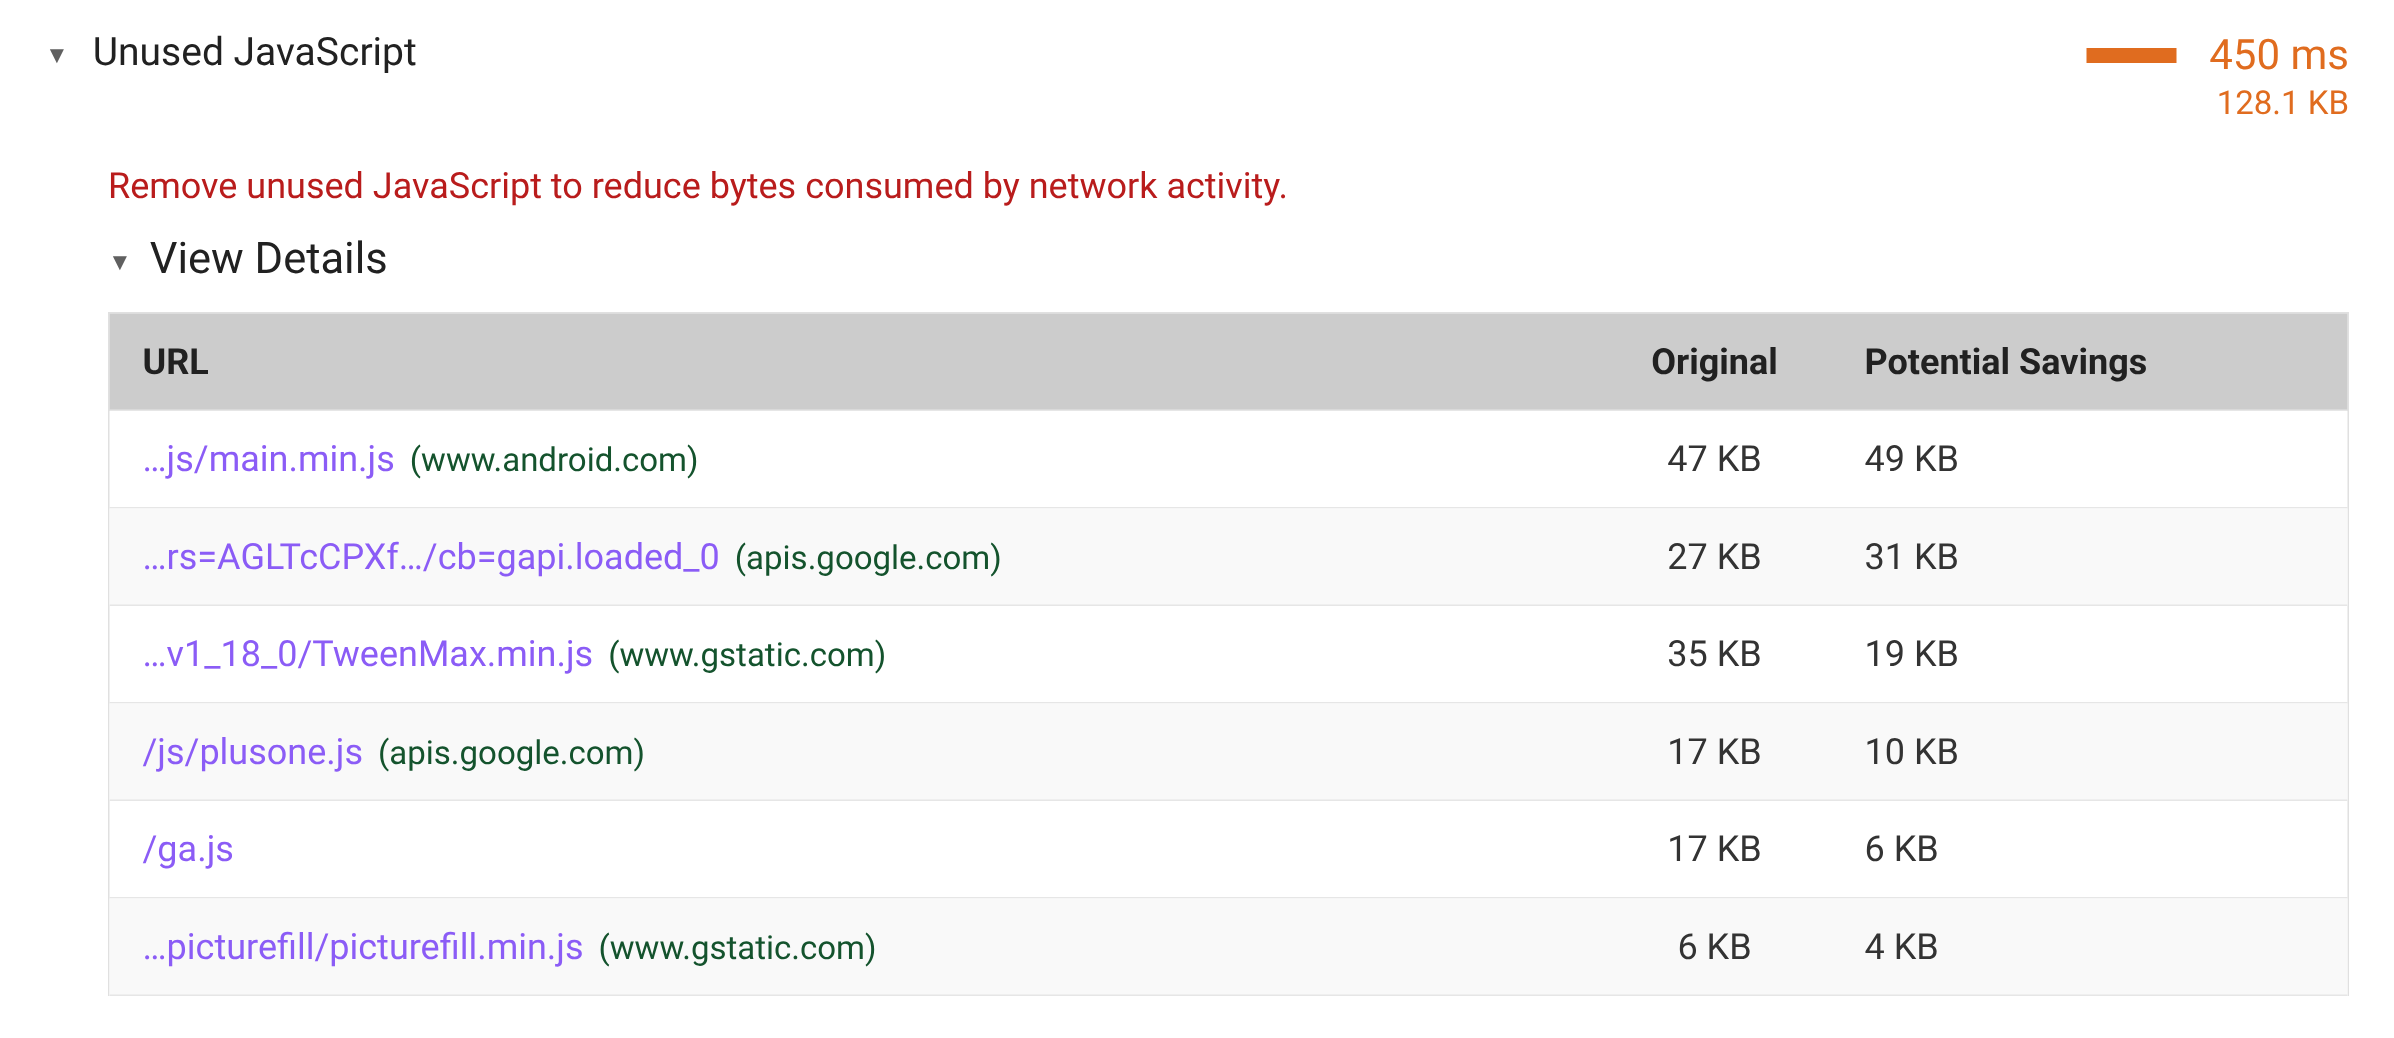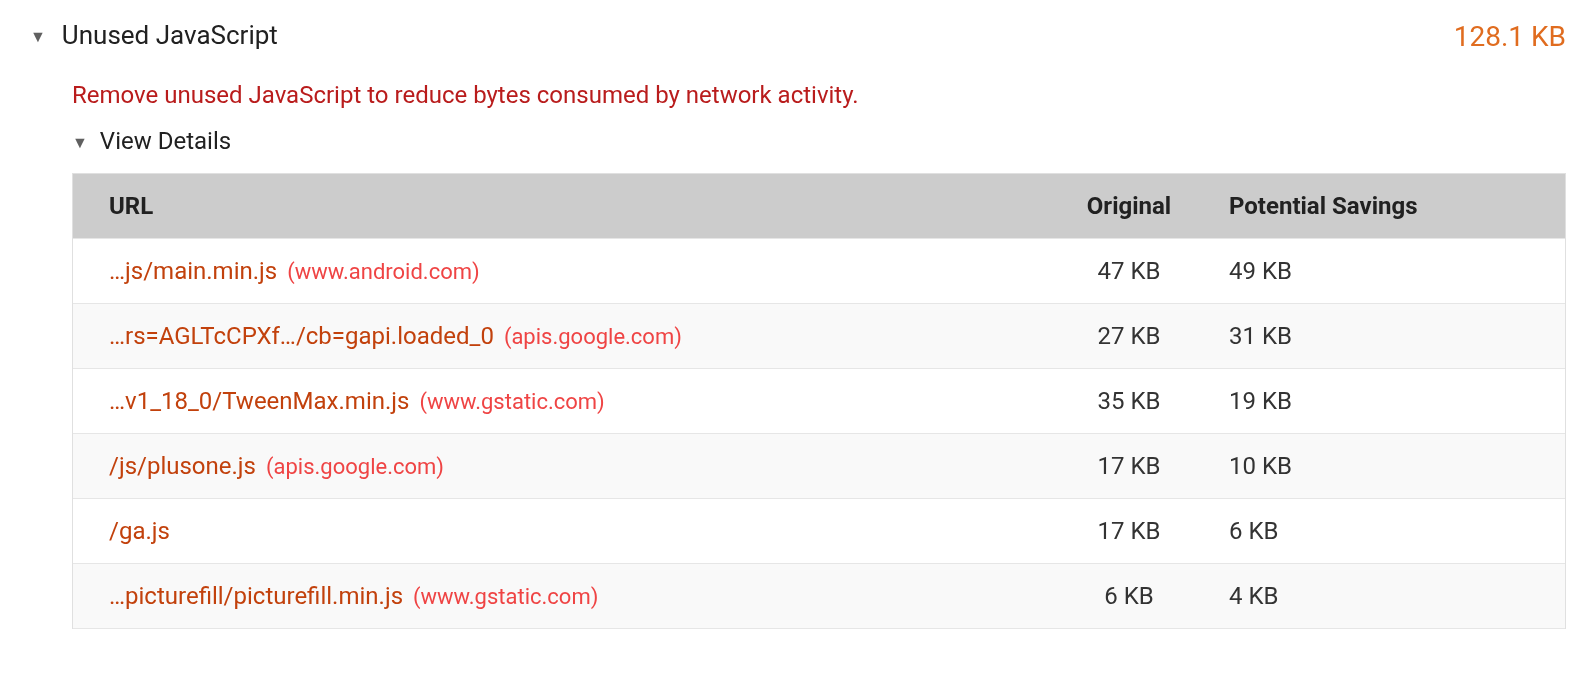--- a/index.html
+++ b/index.html
@@ -63,48 +63,48 @@
   .bar {
     width: 60px;
     height: 10px;
     background: #e06c1f;
   }
   .time-val {
     font-size: 28px;
     color: #e06c1f;
   }
   .size-val {
-    font-size: 28px;
+    font-size: 22px;
     color: #e06c1f;
   }
   .audit-desc {
     margin: 28px 0 18px 42px;
     font-size: 24px;
     color: #b91c1c;
   }
   .details-toggle {
     display: flex;
     align-items: center;
     margin-left: 42px;
     margin-bottom: 18px;
     cursor: pointer;
   }
   .details-label {
-    font-size: 24px;
+    font-size: 29px;
     color: #212121;
   }
   .table {
     margin-left: 42px;
     border: 1px solid #e0e0e0;
     border-bottom: none;
   }
   .trow {
     display: flex;
     align-items: center;
-    padding: 18px 36px;
+    padding: 18px 22px;
     border-bottom: 1px solid #e6e6e6;
   }
   .trow.header {
     background: #cccccc;
     font-weight: 700;
     color: #212121;
   }
   .trow.alt {
     background: #f9f9f9;
   }
@@ -116,38 +116,42 @@
     min-width: 0;
   }
   .col-orig {
     width: 200px;
     text-align: center;
   }
   .col-sav {
     width: 300px;
   }
   .url-path {
-    color: #c2410c;
+    color: #8b5cf6;
     white-space: nowrap;
   }
   .url-host {
-    color: #ef4444;
+    color: #14532d;
     font-size: 22px;
     white-space: nowrap;
   }
 </style>
 </head>
 <body>
 
 <div class="audit-header">
   <div class="audit-header-left">
     <span class="chev">▼</span>
     <span class="audit-title">Unused JavaScript</span>
   </div>
   <div class="audit-header-right">
+    <div class="time-row">
+      <div class="bar"></div>
+      <span class="time-val">450 ms</span>
+    </div>
     <span class="size-val">128.1 KB</span>
   </div>
 </div>
 
 <div class="audit-desc">Remove unused JavaScript to reduce bytes consumed by network activity.</div>
 
 <div class="details-toggle">
   <span class="chev-sm">▼</span>
   <span class="details-label">View Details</span>
 </div>

